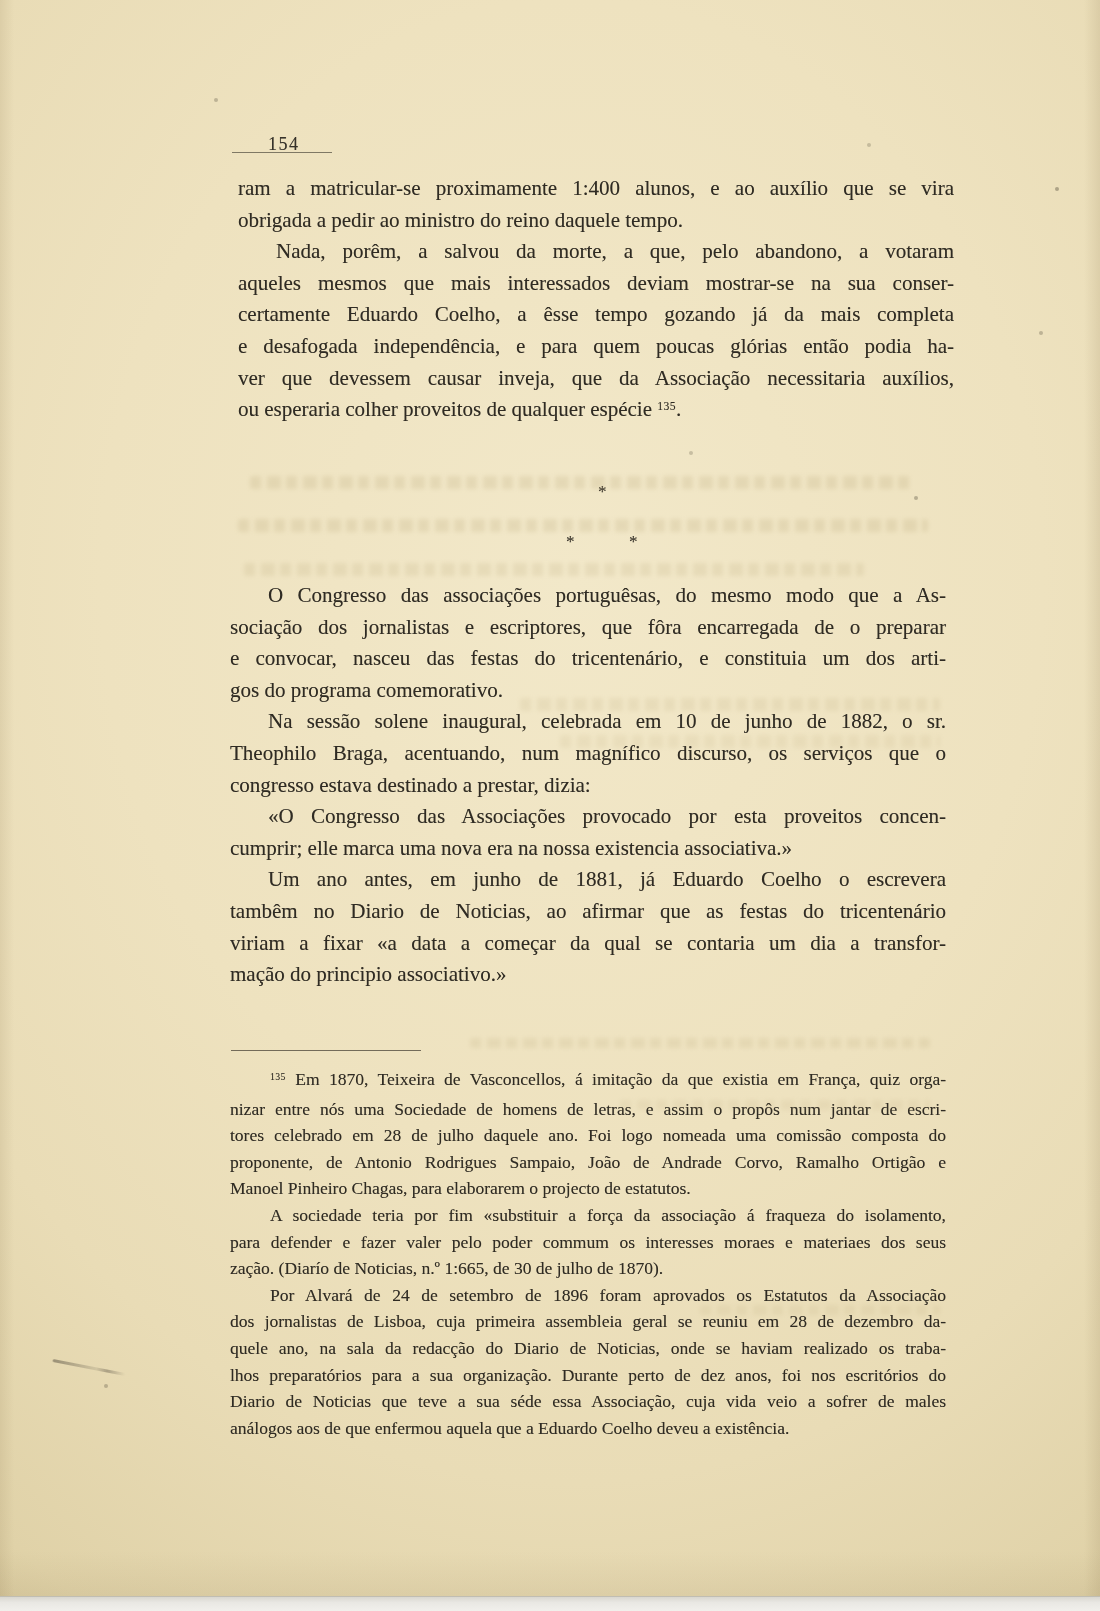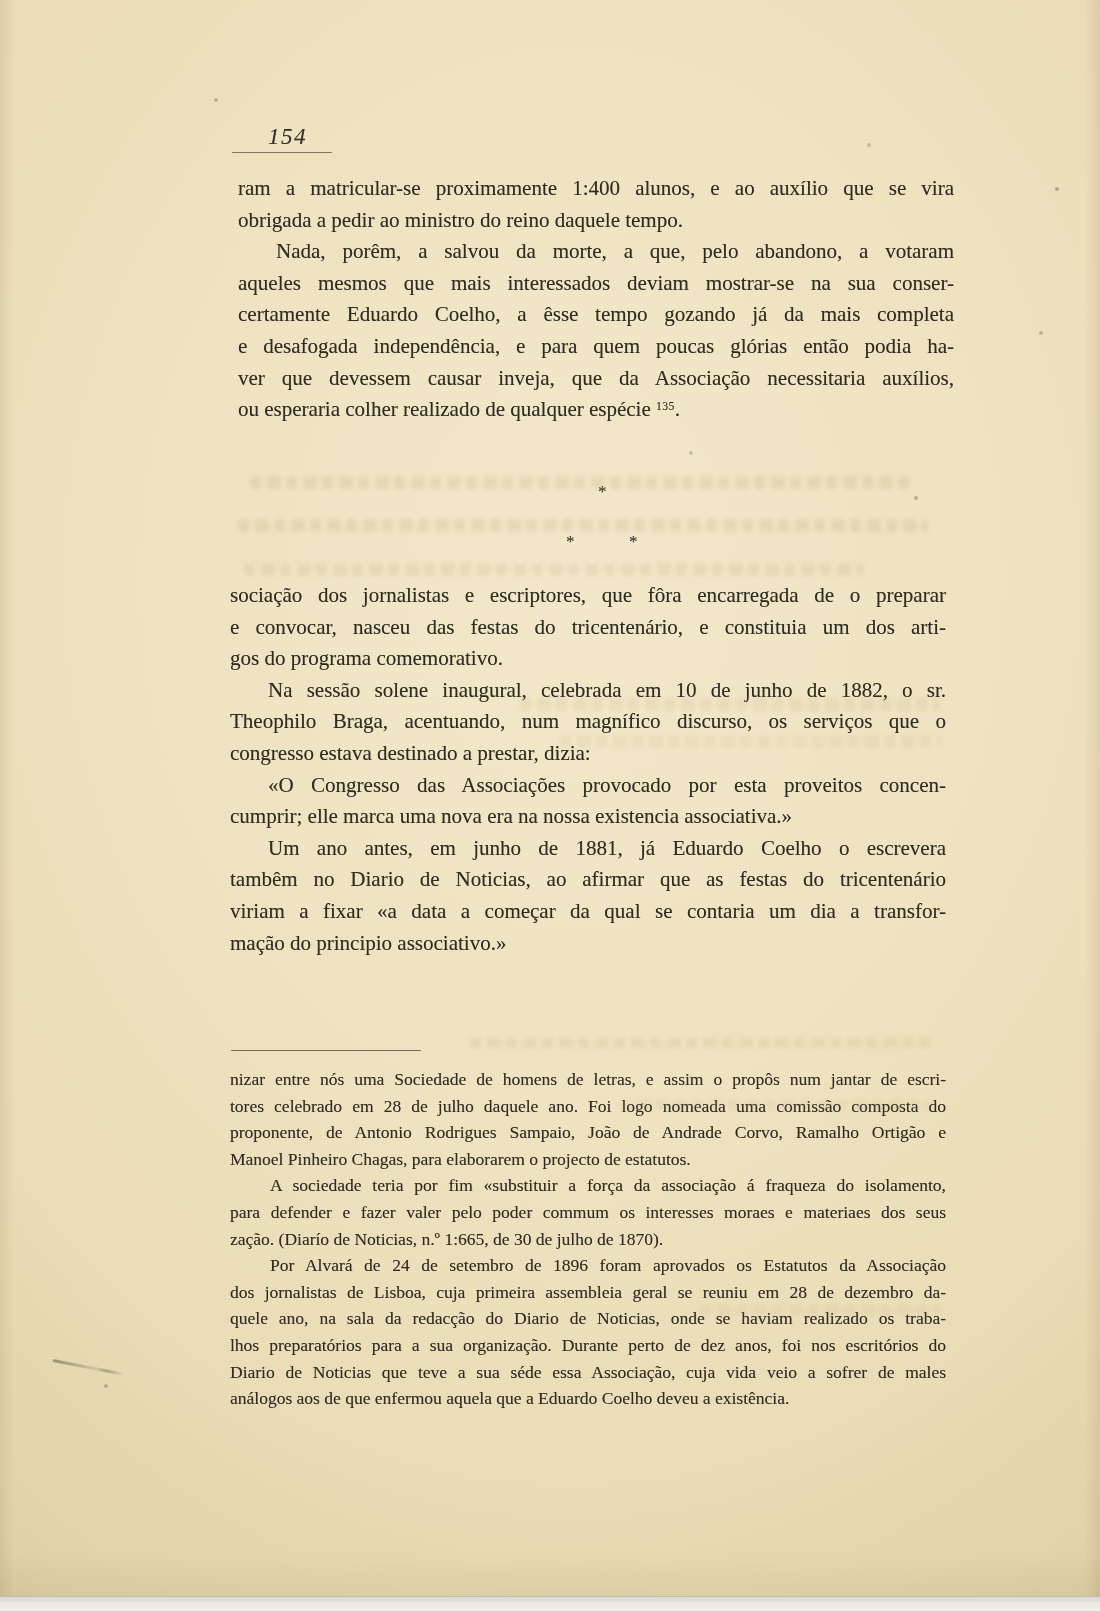--- a/index.html
+++ b/index.html
@@ -11,22 +11,22 @@
     font-family:"Liberation Serif","DejaVu Serif",serif;
     color:#2f2b23;
     background:
       linear-gradient(90deg, rgba(150,130,90,.16) 0, rgba(150,130,90,0) 14px),
       linear-gradient(270deg, rgba(150,130,90,.18) 0, rgba(150,130,90,0) 16px),
       linear-gradient(0deg, rgba(140,120,80,.14) 0, rgba(140,120,80,0) 60px),
       radial-gradient(ellipse 95% 80% at 52% 36%, #f2e8c9 0%, #eee2bf 45%, #e9dcb6 70%, #e0d2a8 92%, #d8c99d 100%);
     text-shadow:0.2px 0.2px 0.4px rgba(47,43,36,0.35);
   }
   .pnum{
-    position:absolute;left:268px;top:124px;
-    font-size:23px;letter-spacing:1.5px;color:#36322a;font-style:italic;
+    position:absolute;left:268px;top:134px;
+    font-size:18px;letter-spacing:1.5px;color:#36322a;
   }
   .pnum-rule{
     position:absolute;left:232px;top:152px;width:100px;height:0;
     border-top:1.5px solid rgba(90,84,70,.75);
   }
   .bt{position:absolute;left:230px;width:716px;font-size:21px;line-height:31.6px;}
   #body1{top:173px;margin-left:8px;}
   #body2{top:580px;}
   .fn{position:absolute;left:230px;top:1066px;width:716px;font-size:17.5px;line-height:26.6px;}
   .line{white-space:normal;}
@@ -90,47 +90,49 @@
   <div class="pnum-rule"></div>
 
   <div class="bt" id="body1">
       <div class="line just"><span>ram a matricular-se proximamente 1:400 alunos, e ao auxílio que se vira</span></div>
       <div class="line"><span>obrigada a pedir ao ministro do reino daquele tempo.</span></div>
       <div class="line just ind"><span>Nada, porêm, a salvou da morte, a que, pelo abandono, a votaram</span></div>
       <div class="line just"><span>aqueles mesmos que mais interessados deviam mostrar-se na sua conser-</span></div>
       <div class="line just"><span>certamente Eduardo Coelho, a êsse tempo gozando já da mais completa</span></div>
       <div class="line just"><span>e desafogada independência, e para quem poucas glórias então podia ha-</span></div>
       <div class="line just"><span>ver que devessem causar inveja, que da </span><span class="it">Associação</span><span> necessitaria auxílios,</span></div>
-      <div class="line"><span>ou esperaria colher realizado de qualquer espécie </span><span class="sup">135</span><span>.</span></div>
+      <div class="line"><span>ou esperaria colher proveitos de qualquer espécie </span><span class="sup">135</span><span>.</span></div>
     </div>
 
   <div class="sep">
     <span class="ast a1">*</span>
     <span class="ast a2">*</span>
     <span class="ast a3">*</span>
   </div>
 
   <div class="bt" id="body2">
+      <div class="line just ind"><span>O </span><span class="it">Congresso das associações portuguêsas</span><span>, do mesmo modo que a </span><span class="it">As-</span></div>
       <div class="line just"><span class="it">sociação dos jornalistas e escriptores</span><span>, que fôra encarregada de o preparar</span></div>
       <div class="line just"><span>e convocar, nasceu das festas do tricentenário, e constituia um dos arti-</span></div>
       <div class="line"><span>gos do programa comemorativo.</span></div>
       <div class="line just ind"><span>Na sessão solene inaugural, celebrada em 10 de junho de 1882, o sr.</span></div>
       <div class="line just"><span>Theophilo Braga, acentuando, num magnífico discurso, os serviços que o</span></div>
       <div class="line"><span>congresso estava destinado a prestar, dizia:</span></div>
       <div class="line just ind"><span>«O Congresso das Associações provocado por esta proveitos concen-</span></div>
       <div class="line"><span>cumprir; elle marca uma nova era na nossa existencia associativa.»</span></div>
       <div class="line just ind"><span>Um ano antes, em junho de 1881, já Eduardo Coelho o escrevera</span></div>
       <div class="line just"><span>tambêm no </span><span class="it">Diario de Noticias</span><span>, ao afirmar que as festas do tricentenário</span></div>
       <div class="line just"><span>viriam a fixar «a data a começar da qual se contaria um dia a transfor-</span></div>
       <div class="line"><span>mação do principio associativo.»</span></div>
     </div>
 
   <div class="fn-rule"></div>
 
   <div class="fn" id="footnote">
+      <div class="line just ind"><span class="sup">135</span><span> Em 1870, Teixeira de Vasconcellos, á imitação da que existia em França, quiz orga-</span></div>
       <div class="line just"><span>nizar entre nós uma </span><span class="it">Sociedade de homens de letras</span><span>, e assim o propôs num jantar de escri-</span></div>
       <div class="line just"><span>tores celebrado em 28 de julho daquele ano. Foi logo nomeada uma comissão composta do</span></div>
       <div class="line just"><span>proponente, de Antonio Rodrigues Sampaio, João de Andrade Corvo, Ramalho Ortigão e</span></div>
       <div class="line"><span>Manoel Pinheiro Chagas, para elaborarem o projecto de estatutos.</span></div>
       <div class="line just ind"><span>A sociedade teria por fim «substituir a força da associação á fraqueza do isolamento,</span></div>
       <div class="line just"><span>para defender e fazer valer pelo poder commum os interesses moraes e materiaes dos seus</span></div>
       <div class="line"><span>zação. </span><span class="it">(Diarío de Noticias</span><span>, n.º 1:665, de 30 de julho de 1870).</span></div>
       <div class="line just ind"><span>Por Alvará de 24 de setembro de 1896 foram aprovados os Estatutos da </span><span class="it">Associação</span></div>
       <div class="line just"><span class="it">dos jornalistas de Lisboa</span><span>, cuja primeira assembleia geral se reuniu em 28 de dezembro da-</span></div>
       <div class="line just"><span>quele ano, na sala da redacção do </span><span class="it">Diario de Noticias</span><span>, onde se haviam realizado os traba-</span></div>

